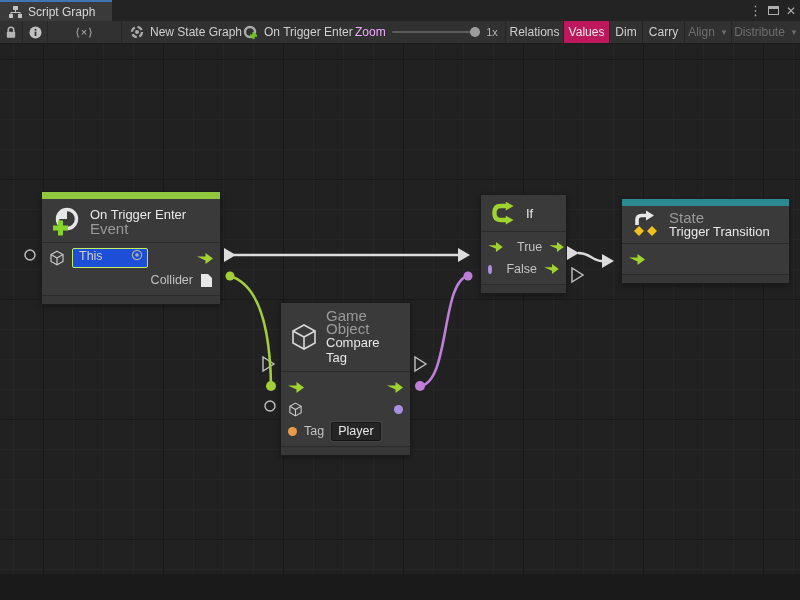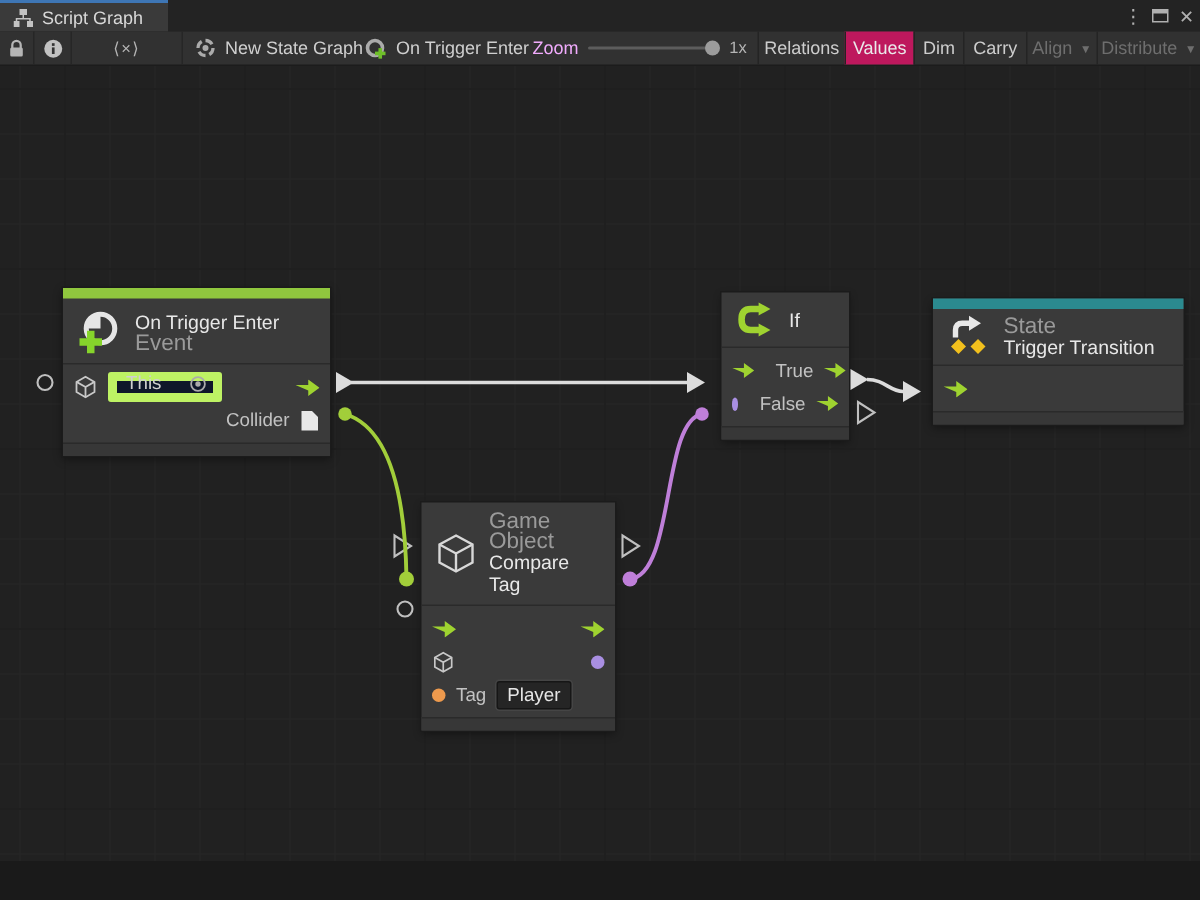--- a/index.html
+++ b/index.html
@@ -58,26 +58,26 @@
   .colorbar { height:7px; }
   .nhead { display:flex; align-items:center; gap:8px; padding:6px 9px; }
   .ntitle { font-size:13px; color:#e8e8e8; line-height:15px; }
   .nsub { font-size:15px; color:#9a9a9a; line-height:13px; }
   .nbody { border-top:1px solid #2a2a2a; padding:4px 7px; }
   .prow { height:22px; display:flex; align-items:center; gap:7px; font-size:12.5px; color:#c2c2c2; }
   .spacer { flex:1; }
   .nfoot { border-top:1px solid #2a2a2a; height:9px; background:#373737; }
 
   .node-ote { left:42px; top:192px; width:178px; }
-  .node-ct  { left:281px; top:303px; width:129px;margin-top:32px; }
+  .node-ct  { left:281px; top:303px; width:129px; }
   .node-if  { left:481px; top:195px; width:85px; }
   .node-tt  { left:622px; top:199px; width:167px; }
 
-  .field-this { display:flex; align-items:flex-end; justify-content:space-between; width:76px; height:20px;
-                background:#0f172a; border:6px solid #bef264; border-radius:2px; padding:0 4px 0 6px;
+  .field-this { display:flex; align-items:flex-start; justify-content:space-between; width:76px; height:20px;
+                background:#1d4ed8; border:1px solid #bef264; border-radius:2px; padding:0 4px 0 6px;
                 font-size:12.5px; color:#d0d0d0; cursor:text; }
   .field-player { height:19px; background:#252525; border:1px solid #161616; box-shadow:0 0 0 1px #454545;
                   border-radius:2px; padding:0 6px; font-size:12.5px; color:#e6e6e6; display:flex; align-items:center; cursor:text;text-align:center; }
   .dot { width:9px; height:9px; border-radius:50%; }
   .dot-purple { background:#a98fe2; } .dot-orange { background:#ee9a4d; }
 
   
   .wires { position:absolute; top:0; left:0; width:800px; height:600px; pointer-events:none; }
   .icon { display:flex; align-items:center; justify-content:center; }
 </style>

